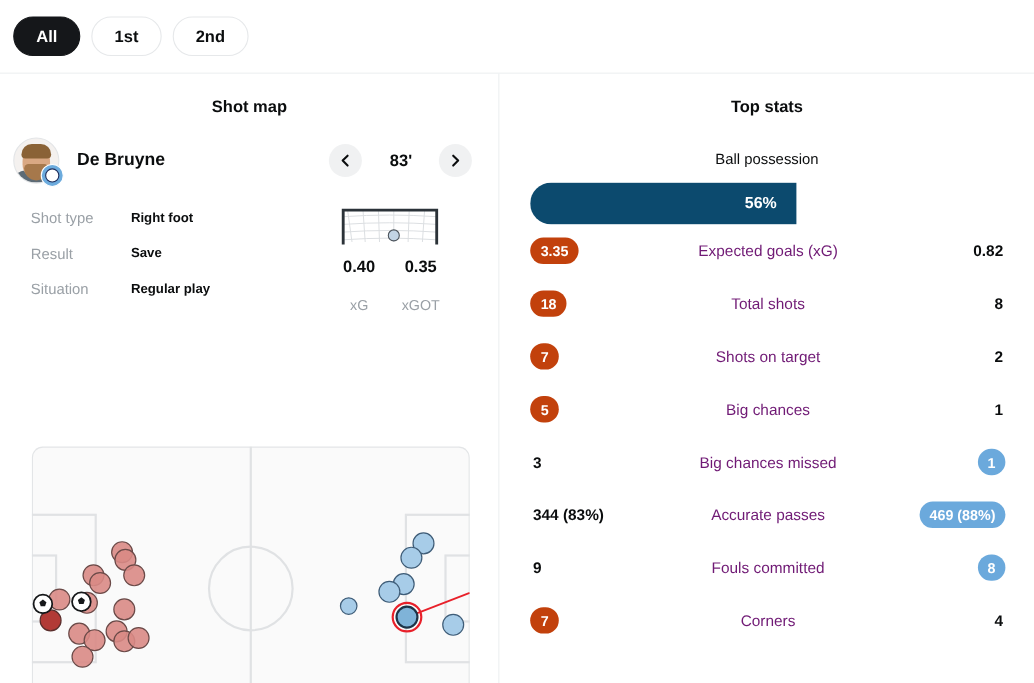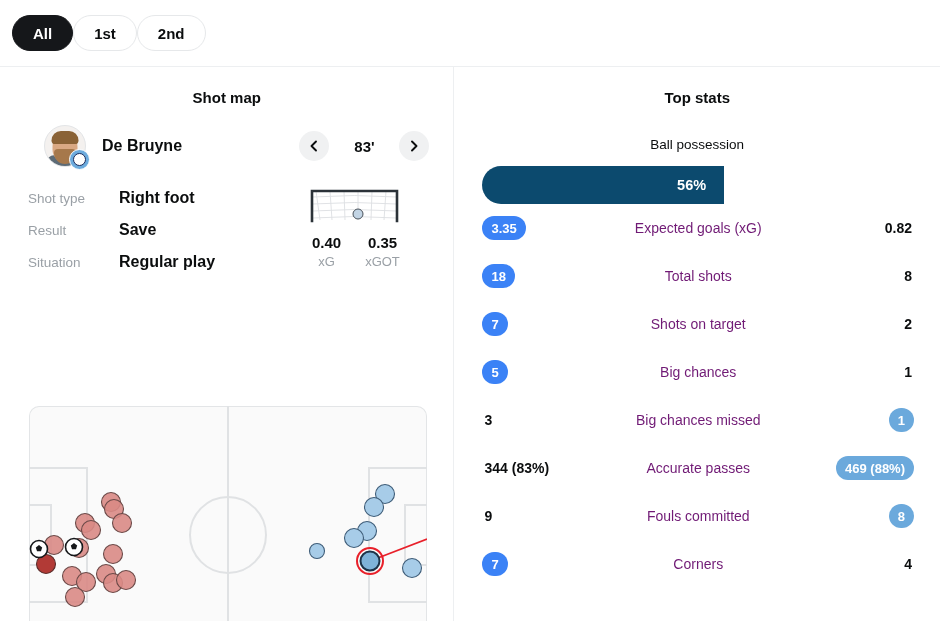--- a/index.html
+++ b/index.html
@@ -10,20 +10,21 @@
     color: #0b0d0e;
     overflow: hidden;
   }
 
   
   .tabbar {
     height: 67px;
     display: flex;
     align-items: center;
     padding-left: 12px;
+    gap: 10px;
     border-bottom: 1px solid #edeff1;
   }
   .tab {
     height: 36px;
     min-width: 58px;
     padding: 0 20px;
     border-radius: 18px;
     border: 1px solid #e6e8ea;
     background: #ffffff;
     color: #0b0d0e;
@@ -54,21 +55,21 @@
     font-size: 15px;
     font-weight: 700;
     color: #0b0d0e;
     padding-top: 22px;
   }
 
   
   .player-row {
     display: flex;
     align-items: center;
-    padding: 20px 24px 0 44px;
+    padding: 20px 24px 0 12px;
     height: 60px;
   }
   .avatar {
     position: relative;
     width: 42px; height: 42px;
     flex: 0 0 42px;
   }
   .avatar-ring {
     position: absolute; inset: 0;
     border-radius: 50%;
@@ -166,21 +167,21 @@
     display: flex;
     align-items: center;
     height: 32px;
   }
   .detail-label {
     width: 91px;
     font-size: 13.5px;
     color: #9aa0a6;
   }
   .detail-value {
-    font-size: 16px;
+    font-size: 12px;
     font-weight: 700;
     color: #0b0d0e;
   }
 
   .goal-mini { width: 150px; padding-top: 5px; }
   .goal-frame {
     position: relative;
     width: 95px; height: 38px;
     margin: 0 auto;
   }
@@ -200,21 +201,21 @@
     width: 112px;
     margin: 0 auto;
   }
   .xg-values { margin-top: 9px; align-items: center; }
   .xg-values > div {
     flex: 1;
     text-align: center;
     font-size: 15px;
     font-weight: 700;
   }
-  .xg-labels { margin-top: 3px; align-items: center; }
+  .xg-labels { margin-top: 19px; align-items: center; }
   .xg-labels > div {
     flex: 1;
     text-align: center;
     font-size: 13px;
     color: #9aa0a6;
   }
 
   
   .pitch-wrap {
     position: absolute;
@@ -275,21 +276,21 @@
     justify-content: center;
     min-width: 24px;
     height: 24px;
     padding: 0 9px;
     border-radius: 12px;
     color: #ffffff;
     font-size: 13px;
     font-weight: 700;
     line-height: 1;
   }
-  .pill.home-win { background: #3b82f6; }
+  .pill.home-win { background: #c2410c; }
   .pill.away-win { background: #6BA9DC; }
   .plain { padding: 0 2px; }
 </style>
 </head>
 <body>
 
 <div class="tabbar">
   <div class="tab active">All</div>
   <div class="tab">1st</div>
   <div class="tab">2nd</div>

